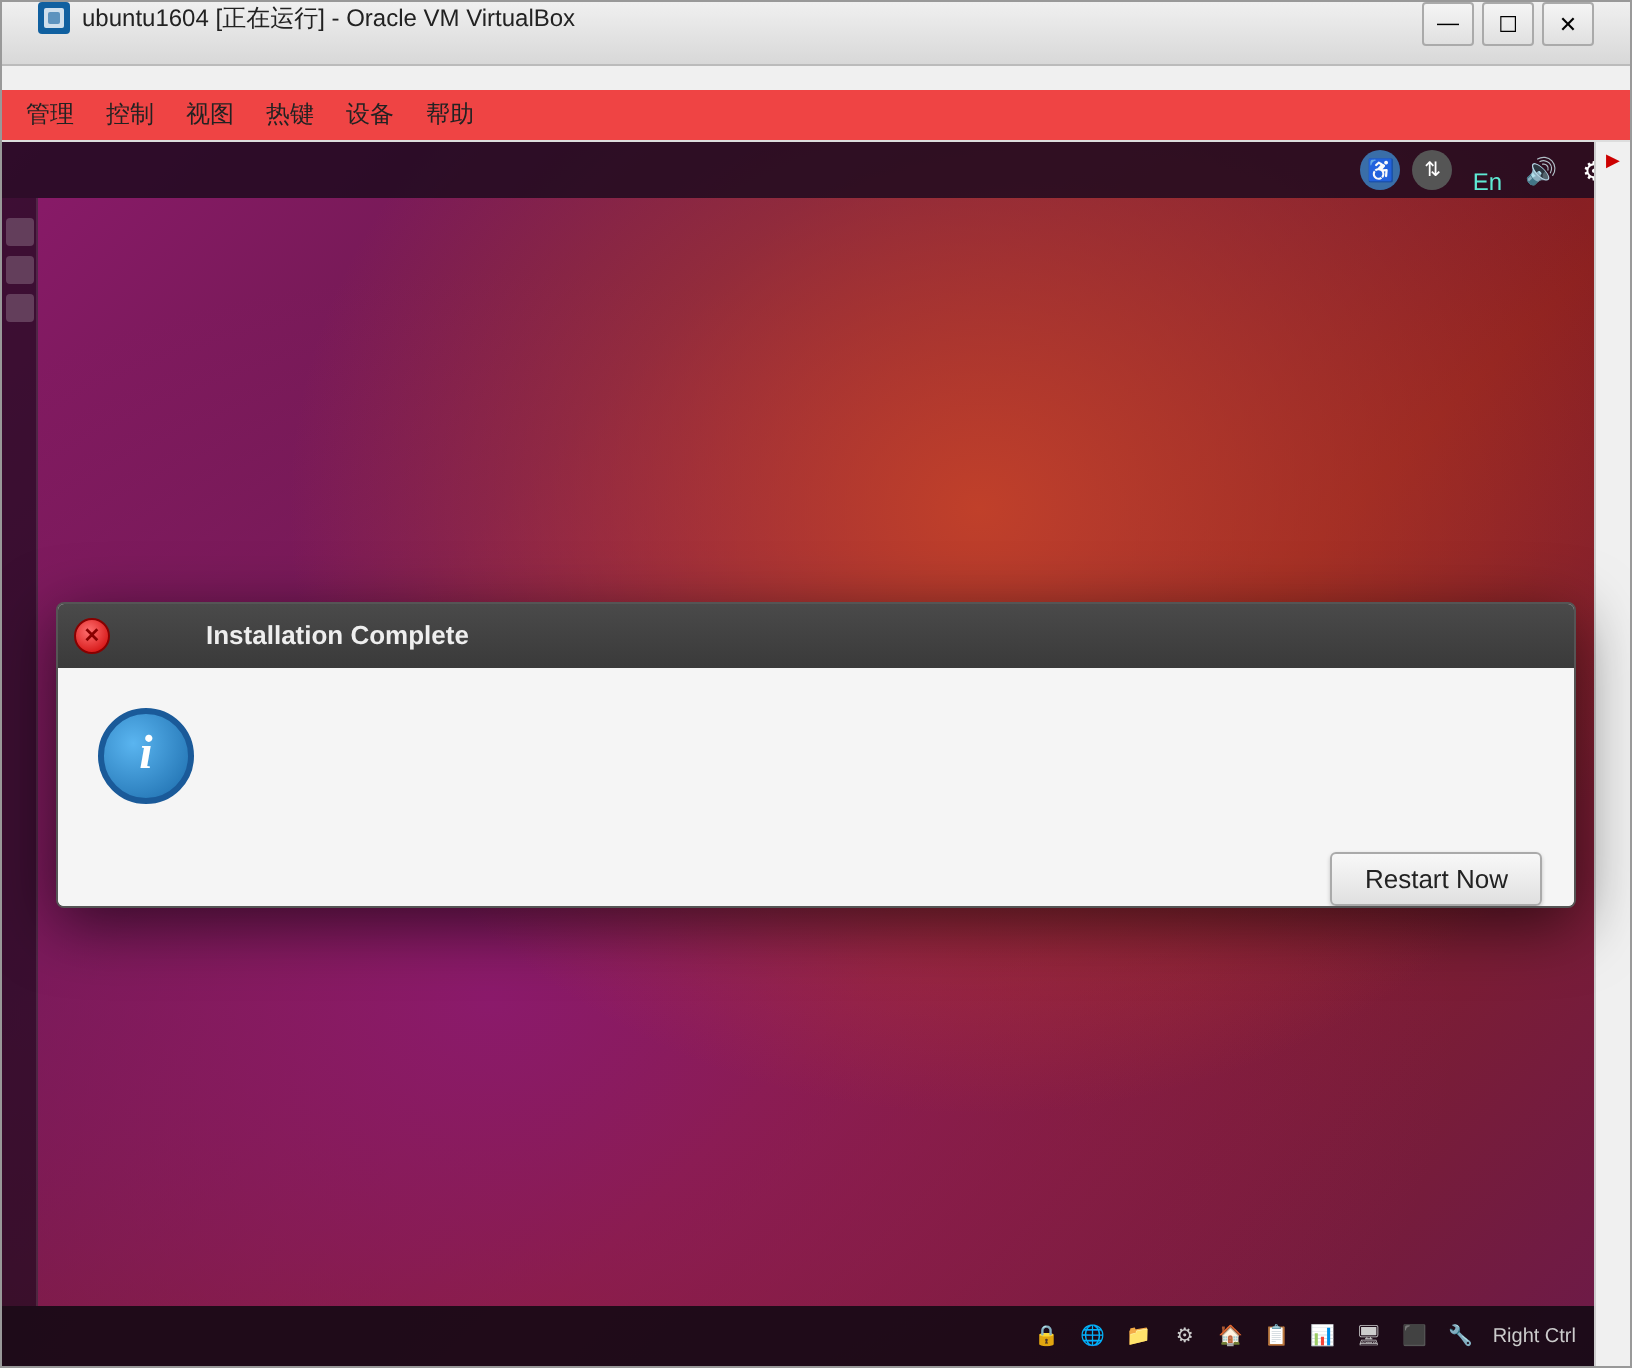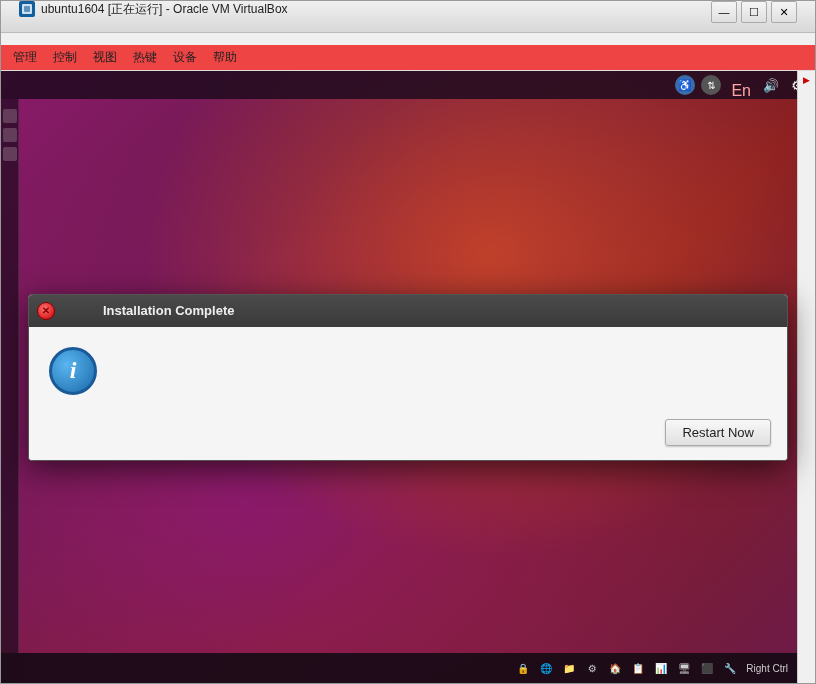--- a/index.html
+++ b/index.html
@@ -112,22 +112,22 @@
       align-items: center;
       justify-content: center;
       font-size: 11px;
       color: white;
     }
     .ubuntu-topbar-icon.accessibility {
       background: #3a6ea8;
       color: white;
     }
     .ubuntu-topbar-text {
-      font-size: 16px;
-      color: #fca5a5;
+      font-size: 12px;
+      color: #5eead4;
       padding: 2px 4px;
       margin-top: 11px;
     }
     .ubuntu-topbar-icon.circle {
       background: #555;
       font-size: 10px;
     }
 
     
     .scroll-indicator {
@@ -245,21 +245,21 @@
       font-style: italic;
       font-family: Georgia, serif;
     }
     .dialog-message {
       font-size: 13px;
       color: #222;
       line-height: 1.5;
       flex: 1;
     }
     .dialog-footer {
-      padding: 8px 16px 14px;
+      padding: 8px 16px 0;
       background: #f5f5f5;
       display: flex;
       justify-content: flex-end;
     }
     .restart-btn {
       padding: 5px 16px;
       background: linear-gradient(180deg, #f8f8f8, #e0e0e0);
       border: 1px solid #aaa;
       border-radius: 3px;
       font-size: 13px;

